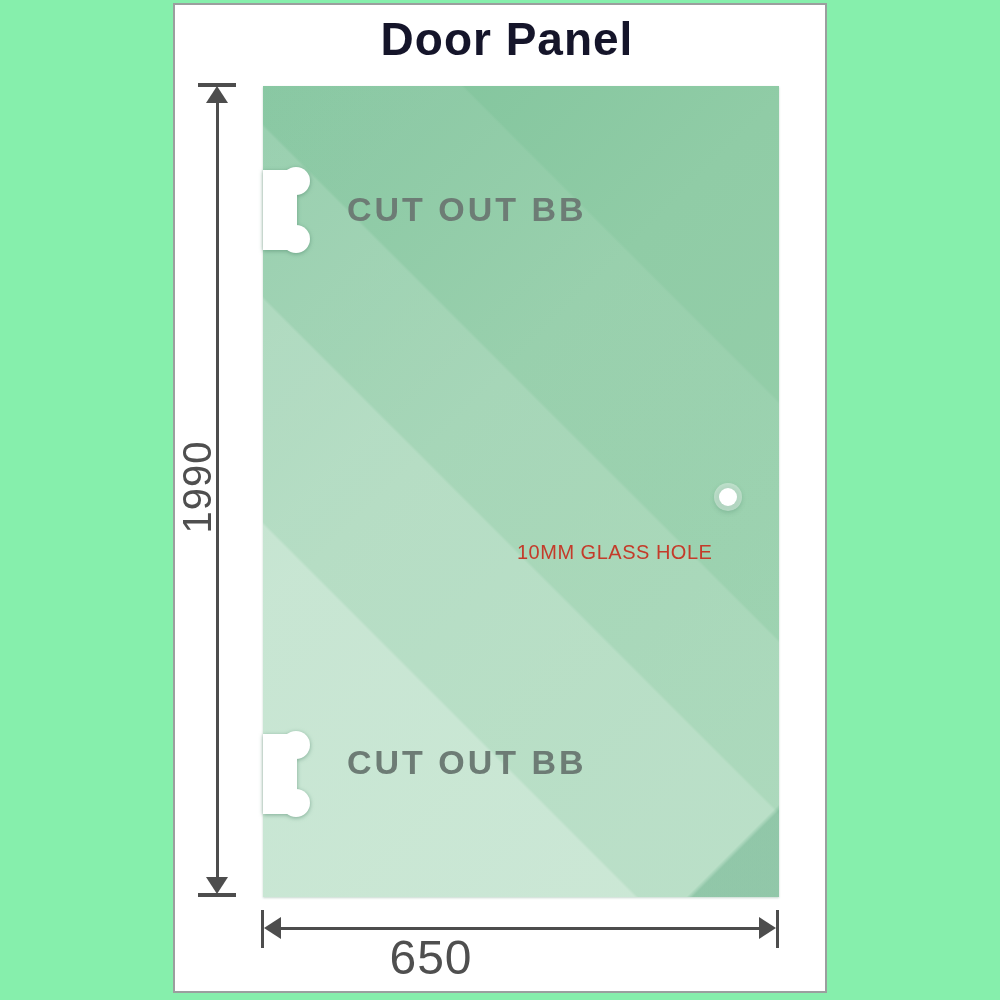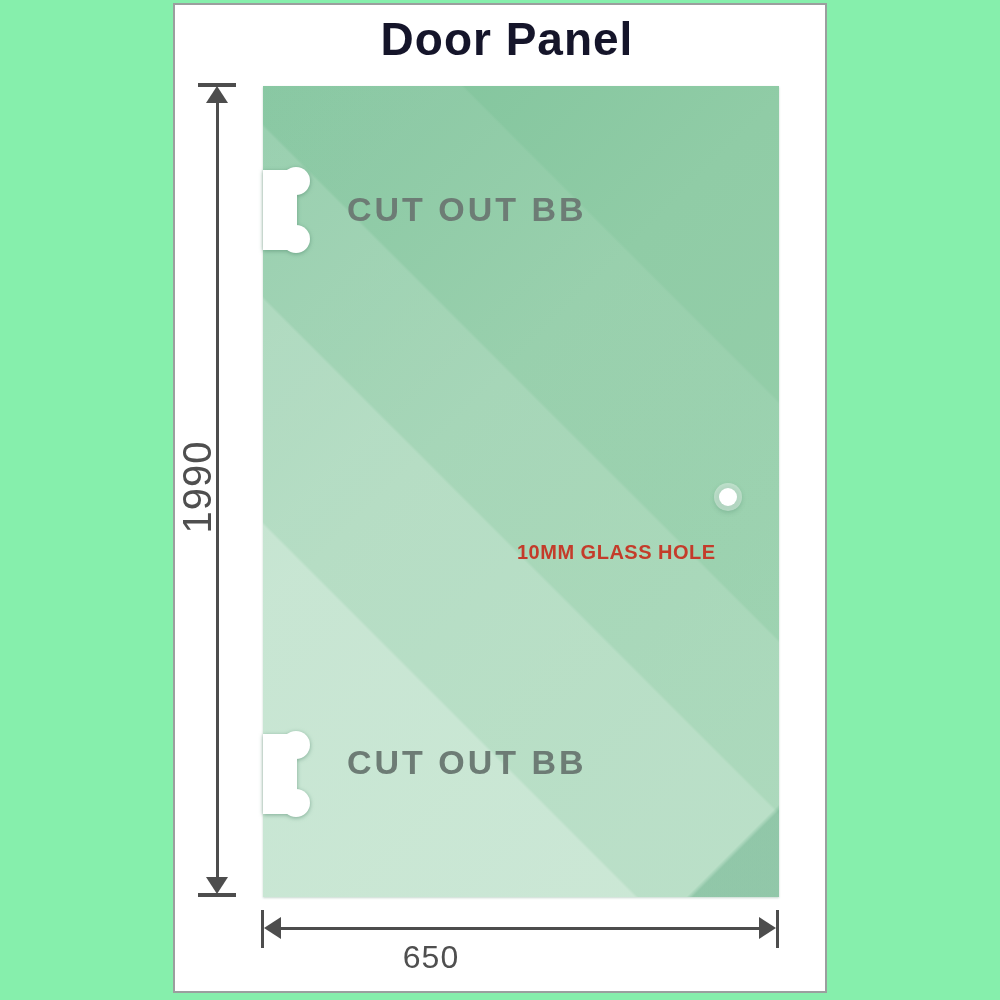--- a/index.html
+++ b/index.html
@@ -38,41 +38,41 @@
   }
   .cutout-label-top { left:347px; top:209px; }
   .cutout-label-bottom { left:347px; top:762px; }
   .glass-hole {
     position:absolute; left:719px; top:488px; width:18px; height:18px;
     border-radius:50%; background:#ffffff;
     box-shadow:0 0 0 5px rgba(255,255,255,0.38), 0 2px 4px 5px rgba(80,140,110,0.30);
   }
   .hole-label {
     position:absolute; left:517px; top:552px; transform:translateY(-50%); white-space:nowrap;
-    font-size:20px; font-weight:700; letter-spacing:0.5px; color:#c43b2a;
+    font-size:20px; font-weight:400; letter-spacing:0.5px; color:#c43b2a;
   }
   .dim { position:absolute; background:#4d4d4d; }
   .v-line { left:216px; top:99px; width:3px; height:784px; }
   .v-cap-top { left:198px; top:83px; width:38px; height:4px; }
   .v-cap-bottom { left:198px; top:893px; width:38px; height:4px; }
   .h-line { left:278px; top:927px; width:484px; height:3px; }
   .h-tick-left { left:261px; top:910px; width:3px; height:38px; }
   .h-tick-right { left:776px; top:910px; width:3px; height:38px; }
   .tri { position:absolute; width:0; height:0; }
   .arrow-up    { left:206px; top:86px;  border-left:11px solid transparent; border-right:11px solid transparent; border-bottom:17px solid #4d4d4d; }
   .arrow-down  { left:206px; top:877px; border-left:11px solid transparent; border-right:11px solid transparent; border-top:17px solid #4d4d4d; }
   .arrow-left  { left:264px; top:917px; border-top:11px solid transparent; border-bottom:11px solid transparent; border-right:17px solid #4d4d4d; }
   .arrow-right { left:759px; top:917px; border-top:11px solid transparent; border-bottom:11px solid transparent; border-left:17px solid #4d4d4d; }
   .height-label {
     position:absolute; left:197px; top:487px; transform:translate(-50%,-50%) rotate(-90deg);
     font-size:40px; color:#4f4f4f; letter-spacing:1px; white-space:nowrap;
   }
   .width-label {
     position:absolute; left:431px; top:957px; transform:translate(-50%,-50%);
-    font-size:32px; color:#4f4f4f; letter-spacing:1px; white-space:nowrap;
+    font-size:48px; color:#4f4f4f; letter-spacing:1px; white-space:nowrap;
   }
 </style>
 </head>
 <body>
 
 <div class="stage">
 
   <div class="frame"></div>
 
   <div class="title">Door Panel</div>

